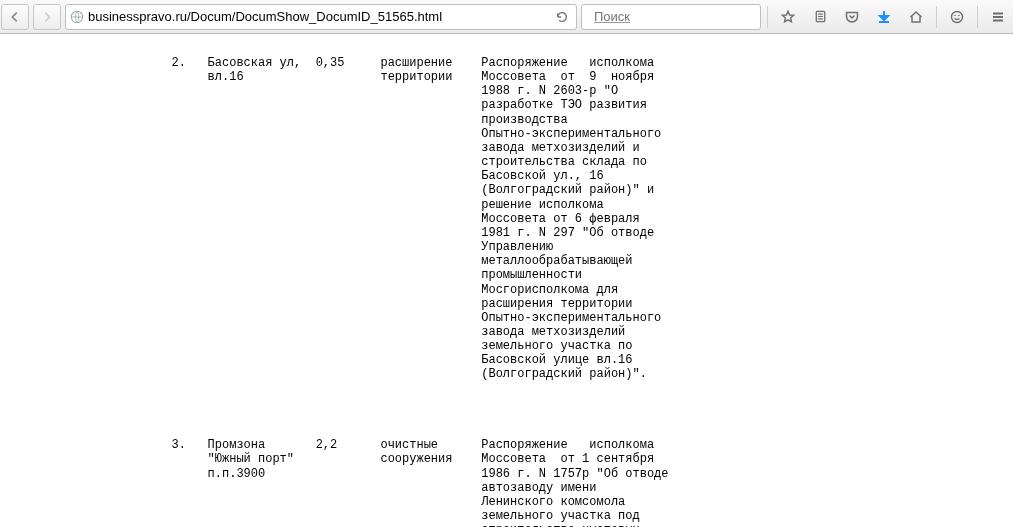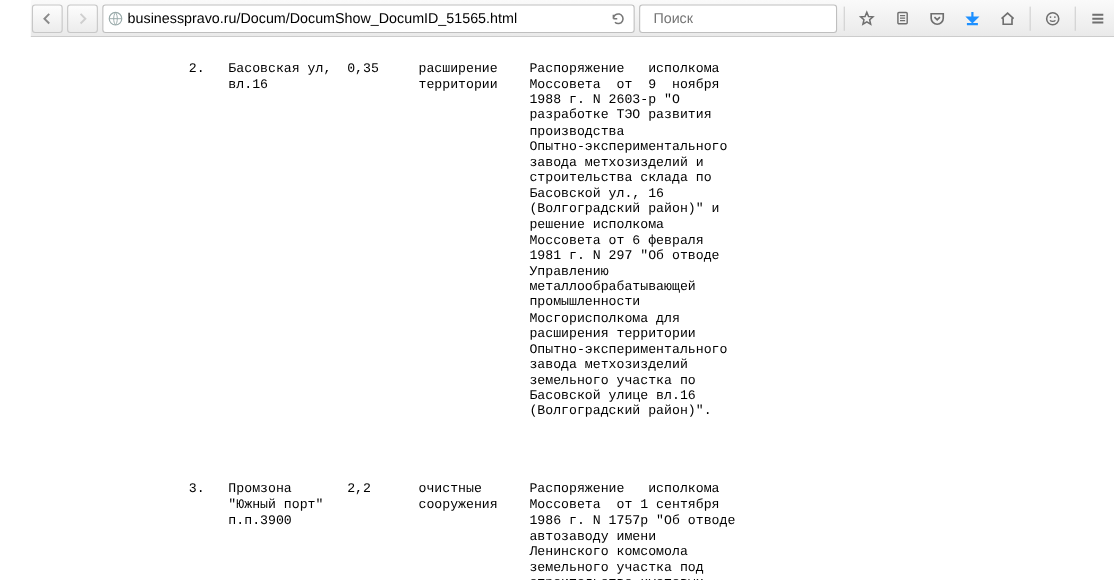--- a/index.html
+++ b/index.html
@@ -1,24 +1,24 @@
 <!DOCTYPE html>
 <html><head>
 <meta charset="utf-8">
 <style>
 * { box-sizing: border-box; margin: 0; padding: 0; }
 body { font-family: sans-serif; font-size: 13px; width: 1013px; height: 527px; overflow: hidden; background: #fff; }
 
-.toolbar { display: flex; align-items: center; height: 34px; background: linear-gradient(#fafafa,#eaeaea); border-bottom: 1px solid #b9b9b9; padding: 0 1px; gap: 4px; margin-left: 28px; }
+.toolbar { display: flex; align-items: center; height: 34px; background: linear-gradient(#fafafa,#eaeaea); border-bottom: 1px solid #b9b9b9; padding: 0 1px; gap: 4px; }
 .nav-btn { width: 28px; height: 26px; border: 1px solid #c7c7c7; border-radius: 3px; background: linear-gradient(#fdfdfd,#ececec); display: flex; align-items: center; justify-content: center; color: #8a8a8a; cursor: pointer; }
 .nav-btn.disabled { color: #cfcfcf; cursor: default; }
 .url-wrap { display: flex; align-items: center; flex: 1; height: 26px; border: 1px solid #bfbfbf; border-radius: 3px; background: #fff; padding: 0 4px; gap: 4px; }
 .url-wrap input { flex: 1; border: none; outline: none; font-size: 13px; background: transparent; }
 .search-wrap { display: flex; align-items: center; width: 180px; height: 26px; border: 1px solid #bfbfbf; border-radius: 3px; background: #fff; padding: 0 6px; gap: 6px; }
-.search-wrap input { flex: 1; border: none; outline: none; font-size: 13px; color: #999; background: transparent; }
+.search-wrap input { flex: 1; border: none; outline: none; font-size: 13px; color: #999; background: transparent; text-decoration: underline; }
 .icon-btn { width: 28px; height: 26px; display: flex; align-items: center; justify-content: center; color: #6f6f6f; cursor: pointer; }
 .sep { width: 1px; height: 22px; background: #cfcfcf; margin: 0 2px; }
 
 .content { height: 493px; overflow: auto; background: #fff; padding: 22px 114px 40px 150px; }
 pre { font-family: "Courier New", monospace; font-size: 12px; line-height: 1.18; white-space: pre; color: #000; }
 .globe { border-radius: 50%; }
 </style>
 </head>
 <body>
 

